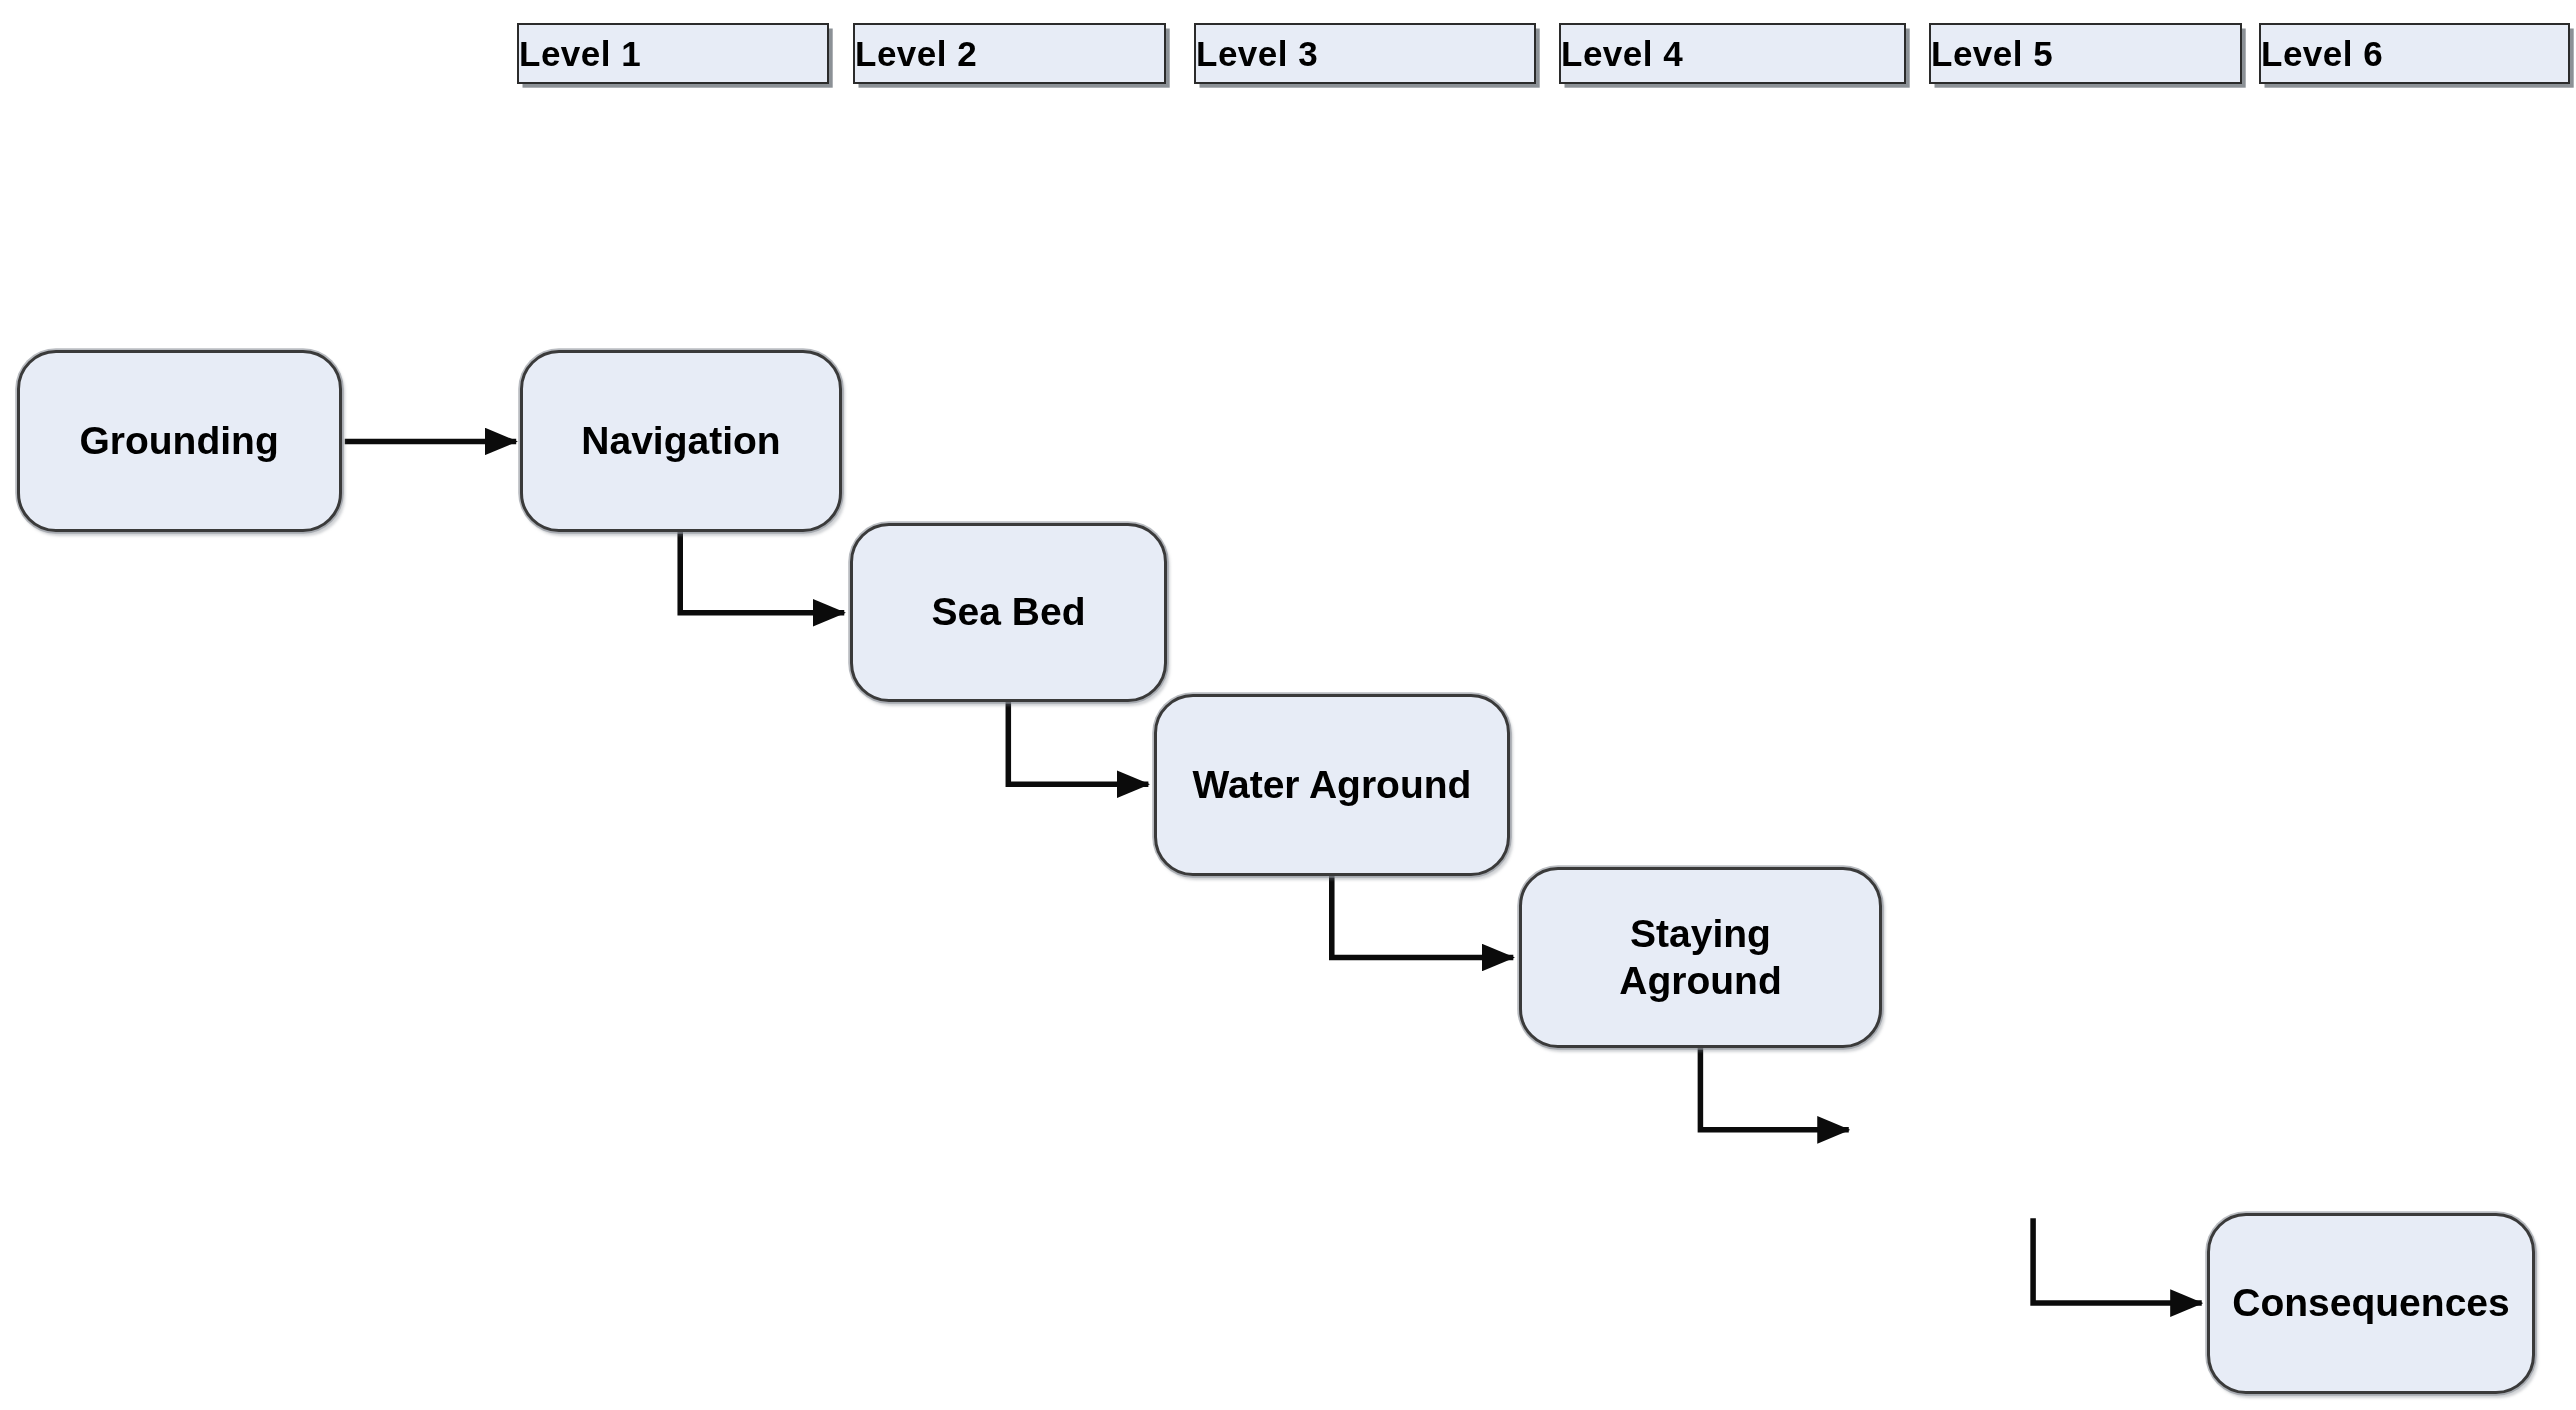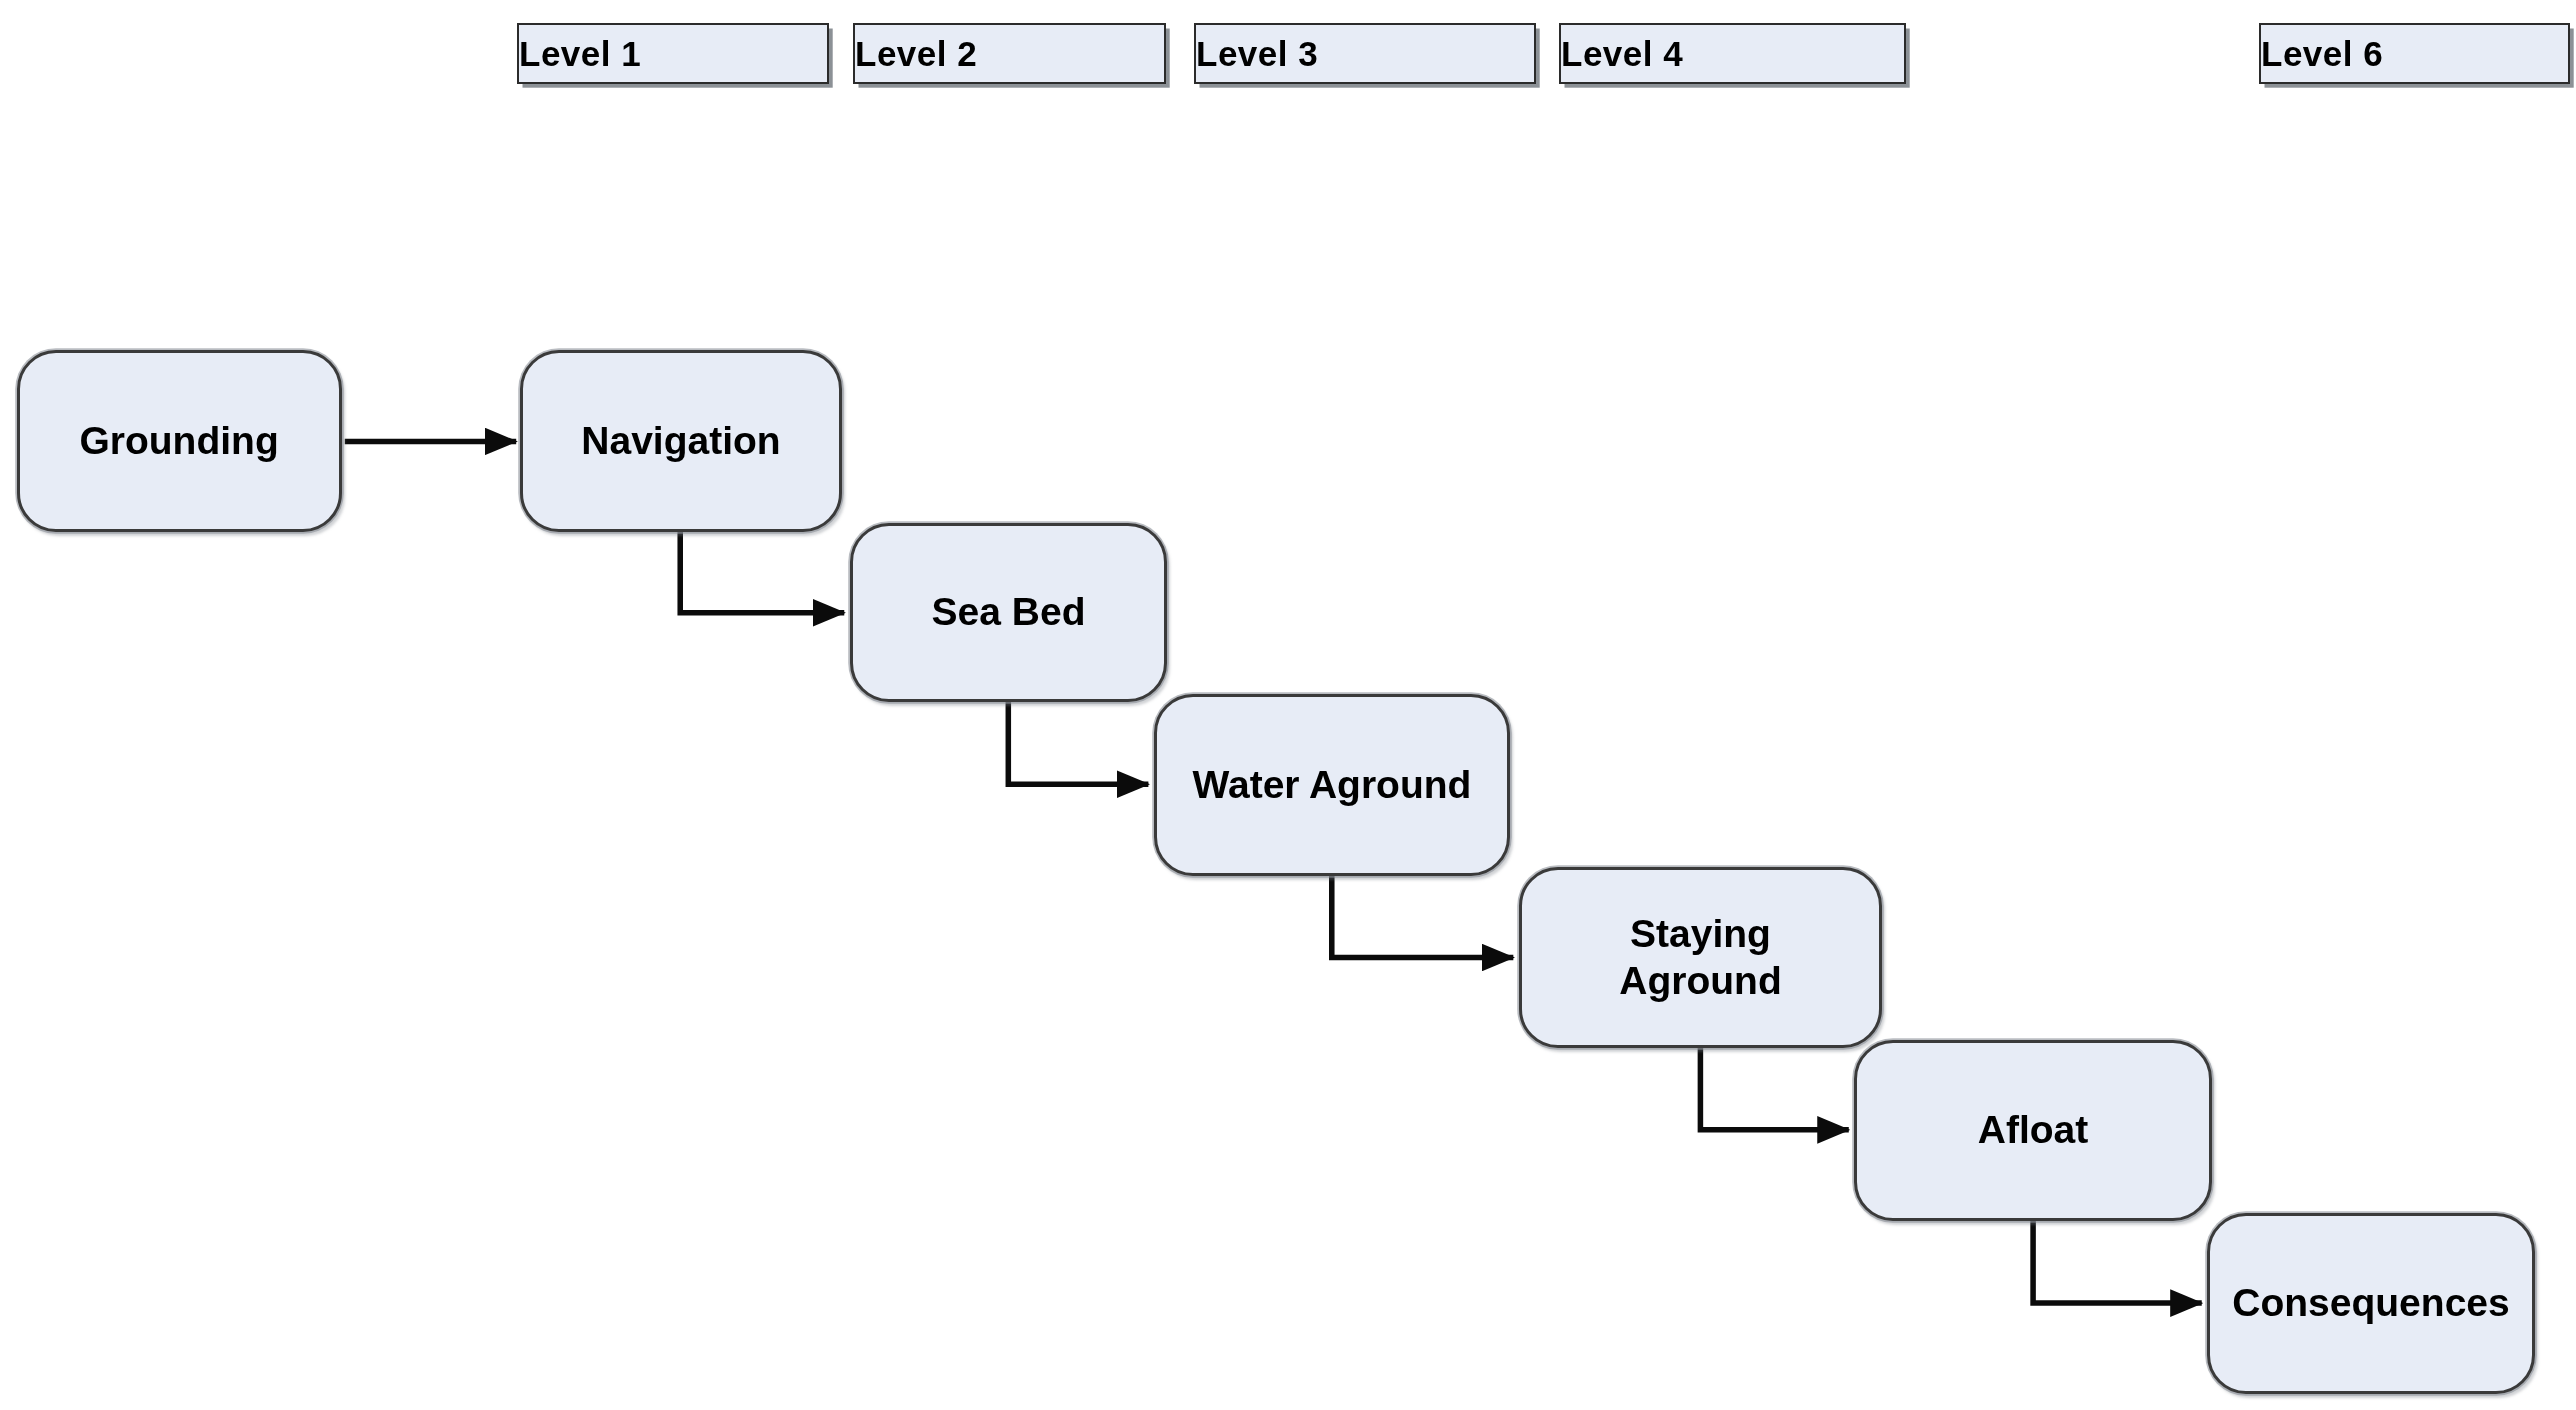--- a/index.html
+++ b/index.html
@@ -80,20 +80,23 @@
   </div>
   <div class="level-header lh2">
     <span class="label">Level 2</span>
   </div>
   <div class="level-header lh3">
     <span class="label">Level 3</span>
   </div>
   <div class="level-header lh4">
     <span class="label">Level 4</span>
   </div>
+  <div class="level-header lh5">
+    <span class="label">Level 5</span>
+  </div>
   <div class="level-header lh6">
     <span class="label">Level 6</span>
   </div>
 
   <svg class="connectors" viewBox="0 0 2795 1530" xmlns="http://www.w3.org/2000/svg">
     <defs>
       <marker id="arrow" viewBox="0 0 6 5" refX="5.7" refY="2.5" markerWidth="6" markerHeight="5" orient="auto" markerUnits="strokeWidth">
         <path d="M0,0 L6,2.5 L0,5 Z" fill="#0b0b0b"></path>
       </marker>
     </defs>
@@ -113,21 +116,18 @@
   </div>
   <div class="node node-sea-bed">
     <span class="label">Sea Bed</span>
   </div>
   <div class="node node-water-ingress">
     <span class="label">Water Aground</span>
   </div>
   <div class="node node-staying-aground">
     <span class="label">Staying Aground</span>
   </div>
-  <div class="node node-afloat">
-    <span class="label">Afloat</span>
-  </div>
   <div class="node node-consequences">
     <span class="label">Consequences</span>
   </div>
 
 </div>
 
 
 </body></html>

